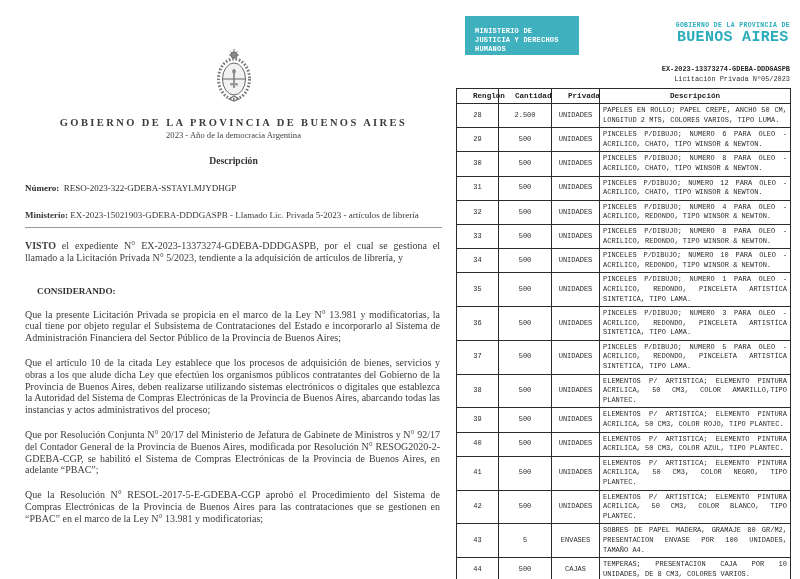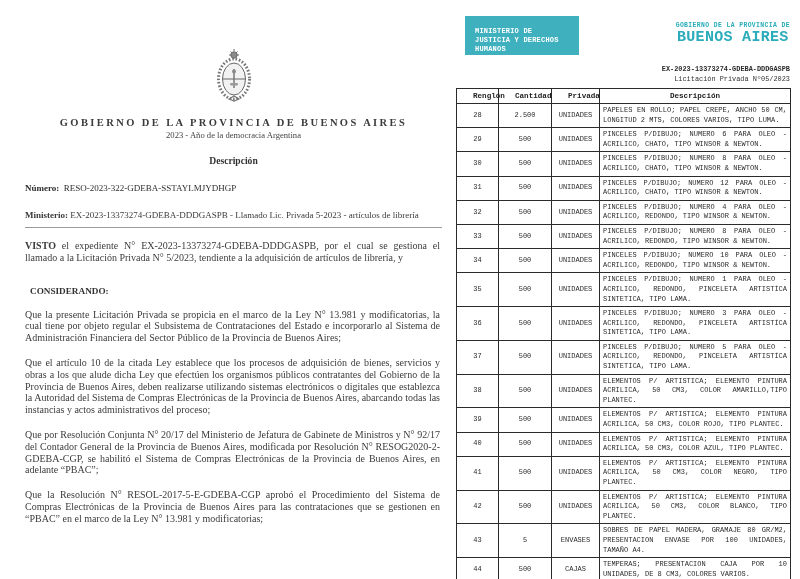--- a/index.html
+++ b/index.html
@@ -16,21 +16,21 @@
   .doc-type { text-align:center; font-weight:bold; font-size:9.6px; margin-top:15px; color:#333; }
   .numero-line { margin:17px 0 0 13px; font-size:9px; }
   .numero-line b { font-weight:bold; }
   .date-block { text-align:right; margin:14px 43px 0 0; font-size:9px; line-height:13px; color:#3b3b3b; }
   .referencia { margin:16px 13px 0 13px; font-size:9px; line-height:12px; text-align:left; color:#3b3b3b; }
   .referencia b { font-weight:bold; }
   .ref-rule { border:none; border-top:1px solid #9a9a9a; margin:6px 13px 0 13px; }
   .body-par { margin:13px 15px 0 13px; font-size:10px; line-height:11.8px;
               text-align:justify; color:#3b3b3b; }
   .body-par b { font-weight:bold; }
-  .considerando { margin:22px 0 0 18px; font-size:9.2px; font-weight:bold; color:#333; }
+  .considerando { margin:22px 0 0 25px; font-size:9.2px; font-weight:bold; color:#333; }
 
   
   .right-doc { position:absolute; left:456px; top:0; width:334px; height:473px;
                font-family:Liberation Mono, monospace; }
   .logo-row { position:relative; height:56px; }
   .ministry-box { position:absolute; left:9px; top:16px; width:114px; height:39px;
                   background:#3fb0be; color:#ffffff; font-size:7px; font-weight:bold;
                   line-height:9px; padding:11px 8px 0 10px; letter-spacing:0.2px; }
   .province-logo { position:absolute; right:0; top:22px; text-align:center; }
   .province-top { font-size:6.4px; font-weight:bold; color:#2aacba; letter-spacing:0.4px; }
@@ -91,21 +91,21 @@
 
     <div class="doc-type">Descripción</div>
 
     <div class="numero-line">
       <b>Número:</b>&nbsp;
       <span>RESO-2023-322-GDEBA-SSTAYLMJYDHGP</span>
     </div>
 
 
     <div class="referencia">
-      <b>Ministerio:</b><span> EX-2023-13373274-GDEBA-DDDGASPB - Llamado Lic. Privada 5-2023 - artículos de librería</span>
+      <b>Ministerio:</b><span> EX-2023-15021903-GDEBA-DDDGASPB - Llamado Lic. Privada 5-2023 - artículos de librería</span>
     </div>
     <hr class="ref-rule">
 
     <p class="body-par" style="margin-top:12px;">
       <b>VISTO</b><span> el expediente N° EX-2023-13373274-GDEBA-DDDGASPB, por el cual se gestiona el llamado a la Licitación Privada N° 5/2023, tendiente a la adquisición de artículos de librería, y</span>
     </p>
 
     <div class="considerando">CONSIDERANDO:</div>
 
     <p class="body-par">Que la presente Licitación Privada se propicia en el marco de la Ley N° 13.981 y modificatorias, la cual tiene por objeto regular el Subsistema de Contrataciones del Estado e incorporarlo al Sistema de Administración Financiera del Sector Público de la Provincia de Buenos Aires;</p>

